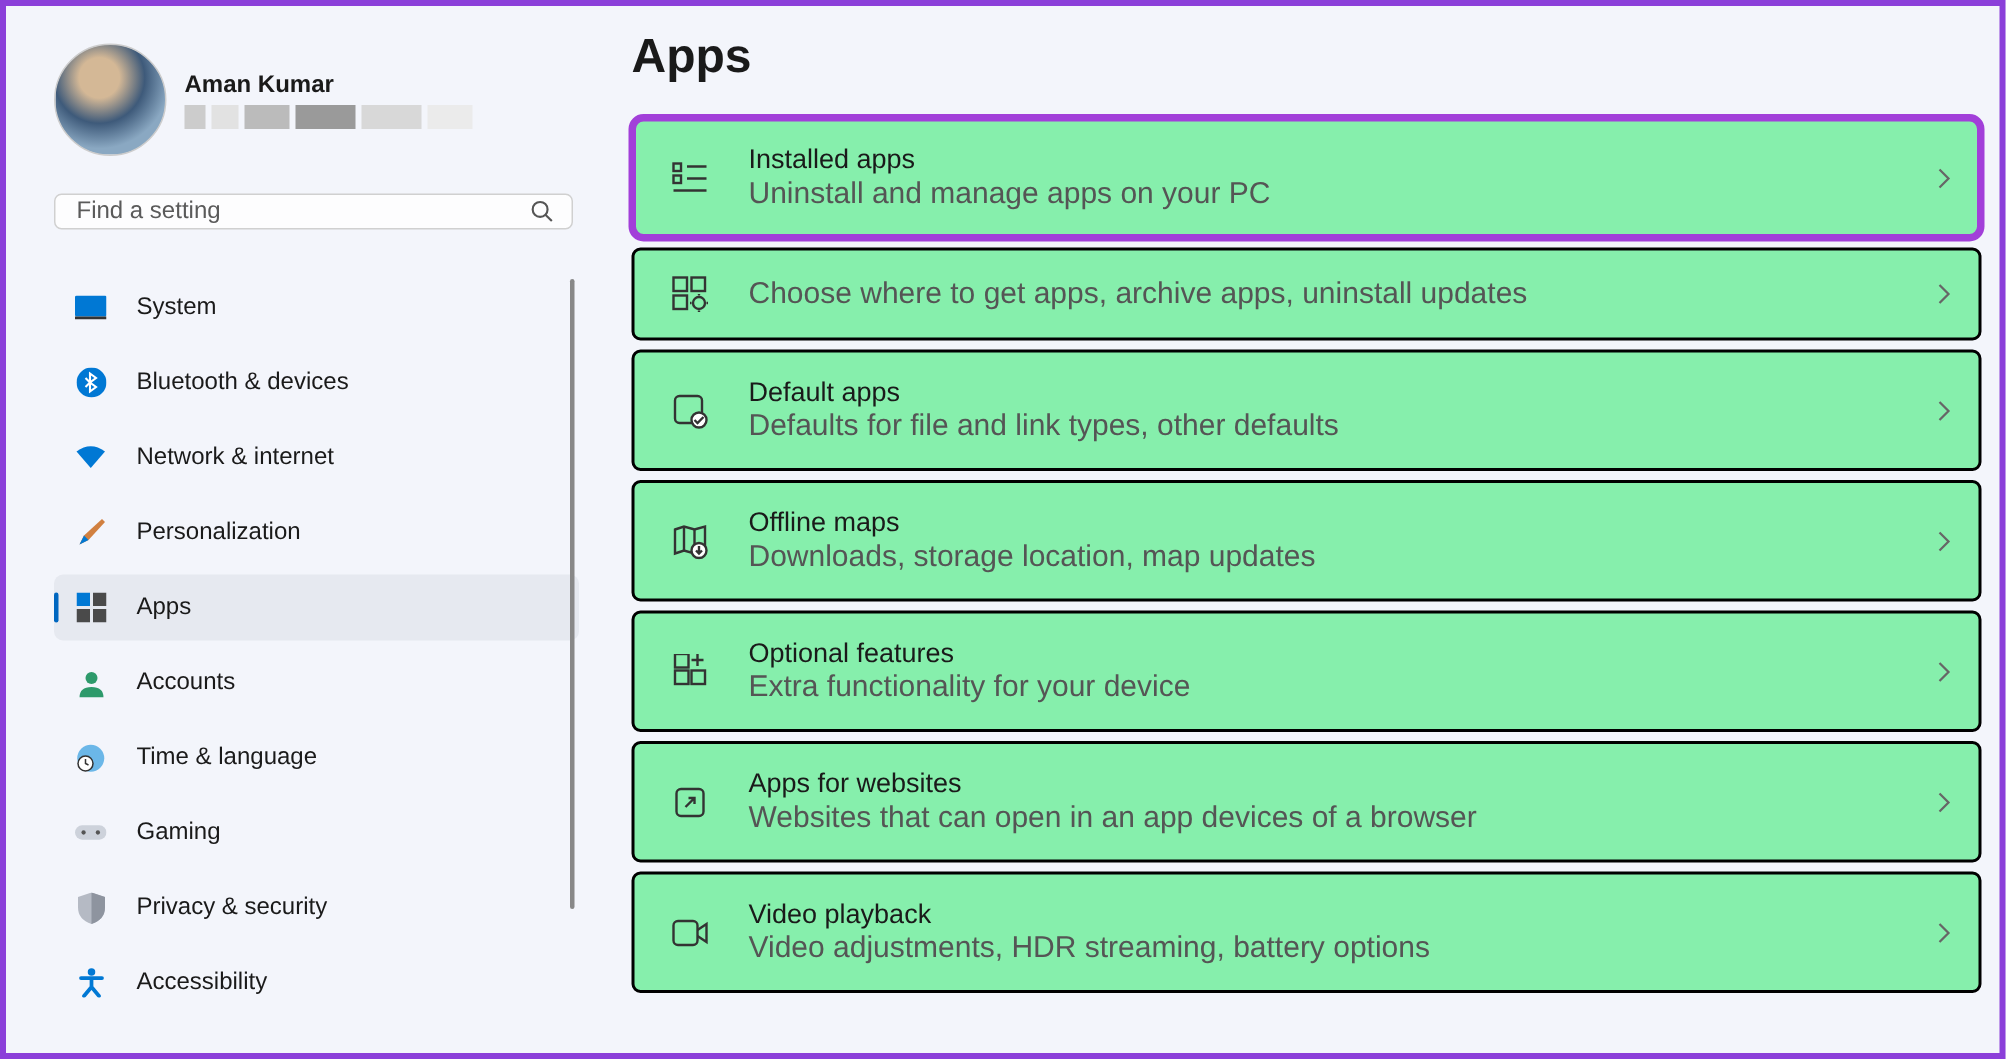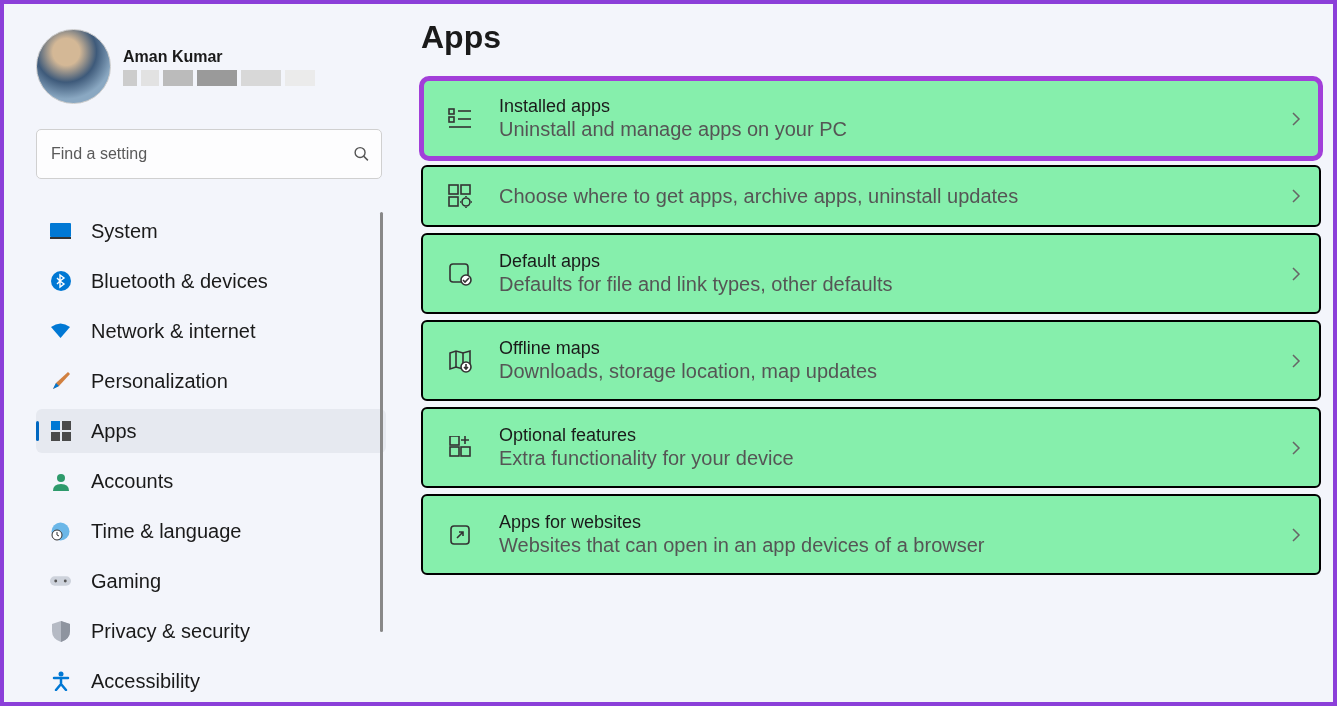--- a/index.html
+++ b/index.html
@@ -11,29 +11,29 @@
 .sidebar { width: 375px; padding: 25px 0 0 20px; position: relative; }
 
 .user-block { display: flex; align-items: center; gap: 12px; margin-bottom: 25px; padding-left: 0; }
 .avatar { width: 75px; height: 75px; border-radius: 50%; background: radial-gradient(circle at 40% 30%, #d4b896 20%, #3e5a7a 45%, #8aa8c2 70%); border: 1px solid #ccc; }
 .user-name { font-size: 16px; font-weight: 600; color: #1a1a1a; margin-bottom: 4px; }
 .user-sub { display: flex; gap: 4px; }
 .blur-box { background: #ccc; height: 16px; }
 .bb1 { width: 14px; } .bb2 { width: 18px; background:#e2e2e2;} .bb3 { width: 30px; background:#bbb;} .bb4 { width: 40px; background:#9a9a9a;} .bb5 { width: 40px; background:#d8d8d8;} .bb6 { width: 30px; background:#ebebeb;}
 
 .search-wrap { position: relative; width: 346px; margin-bottom: 30px; }
-.search-input { width: 100%; height: 50px; border: 1px solid #d0d0d0; border-radius: 5px; padding: 0 16px 0 14px; font-size: 16px; background: #fdfdfe; outline: none; }
+.search-input { width: 100%; height: 24px; border: 1px solid #d0d0d0; border-radius: 5px; padding: 0 16px 0 14px; font-size: 16px; background: #fdfdfe; outline: none; }
 .search-input::placeholder { color: #5a5a5a; }
 .search-icon { position: absolute; right: 12px; top: 50%; transform: translateY(-50%); color: #555; }
 
 .nav-list { width: 350px; position: relative; }
 .nav-scroll-track { position: absolute; right: 3px; top: 3px; bottom: 3px; width: 3px; }
 .nav-scroll-thumb { position: absolute; right: 0; top: 0; width: 3px; height: 420px; background: #888; border-radius: 2px; }
 
-.nav-item { display: flex; align-items: center; gap: 20px; height: 44px; padding: 0 14px; border-radius: 6px; cursor: pointer; font-size: 20px; color: #1a1a1a; margin-bottom: 6px; position: relative; }
+.nav-item { display: flex; align-items: center; gap: 20px; height: 44px; padding: 0 14px; border-radius: 6px; cursor: pointer; font-size: 16px; color: #1a1a1a; margin-bottom: 6px; position: relative; }
 .nav-item.active { background: #e6e9f0; }
 .nav-item.active::before { content: ""; position: absolute; left: 0; top: 12px; bottom: 12px; width: 3px; background: #0067c0; border-radius: 2px; }
 .nav-icon { width: 21px; height: 21px; display: flex; align-items: center; justify-content: center; flex-shrink: 0; }
 
 
 .main { flex: 1; padding: 15px 12px 0 30px; overflow-y: auto; }
 .page-title { font-size: 32px; font-weight: 600; margin-bottom: 22px; color: #1a1a1a; }
 
 .card { background: #86efac; border: 2px solid #000000; border-radius: 6px; margin-bottom: 6px; display: flex; align-items: center; padding: 16px 18px 16px 24px; cursor: pointer; }
 .card.highlighted { outline: 5px solid #a23fd9; outline-offset: -3px; border-radius: 8px; }
@@ -290,15 +290,32 @@
         <div class="card-title">Apps for websites</div>
         <div class="card-sub">Websites that can open in an app devices of a browser</div>
       </div>
       <span class="chevron">
           <svg width="10" height="16" viewBox="0 0 10 16" fill="none" stroke="currentColor" stroke-width="1.5">
             <path d="M2 2 L8 8 L2 14"></path>
           </svg>
         </span>
     </div>
 
+    <div class="card">
+      <span class="card-icon">
+          <svg width="26" height="20" viewBox="0 0 26 20" fill="none" stroke="currentColor" stroke-width="1.6">
+            <rect x="2" y="2" width="16" height="16" rx="3"></rect>
+            <path d="M18 8 L24 4 V16 L18 12"></path>
+          </svg>
+        </span>
+      <div class="card-body">
+        <div class="card-title">Video playback</div>
+        <div class="card-sub">Video adjustments, HDR streaming, battery options</div>
+      </div>
+      <span class="chevron">
+          <svg width="10" height="16" viewBox="0 0 10 16" fill="none" stroke="currentColor" stroke-width="1.5">
+            <path d="M2 2 L8 8 L2 14"></path>
+          </svg>
+        </span>
+    </div>
 
   </div>
 </div>
 
 </body></html>

